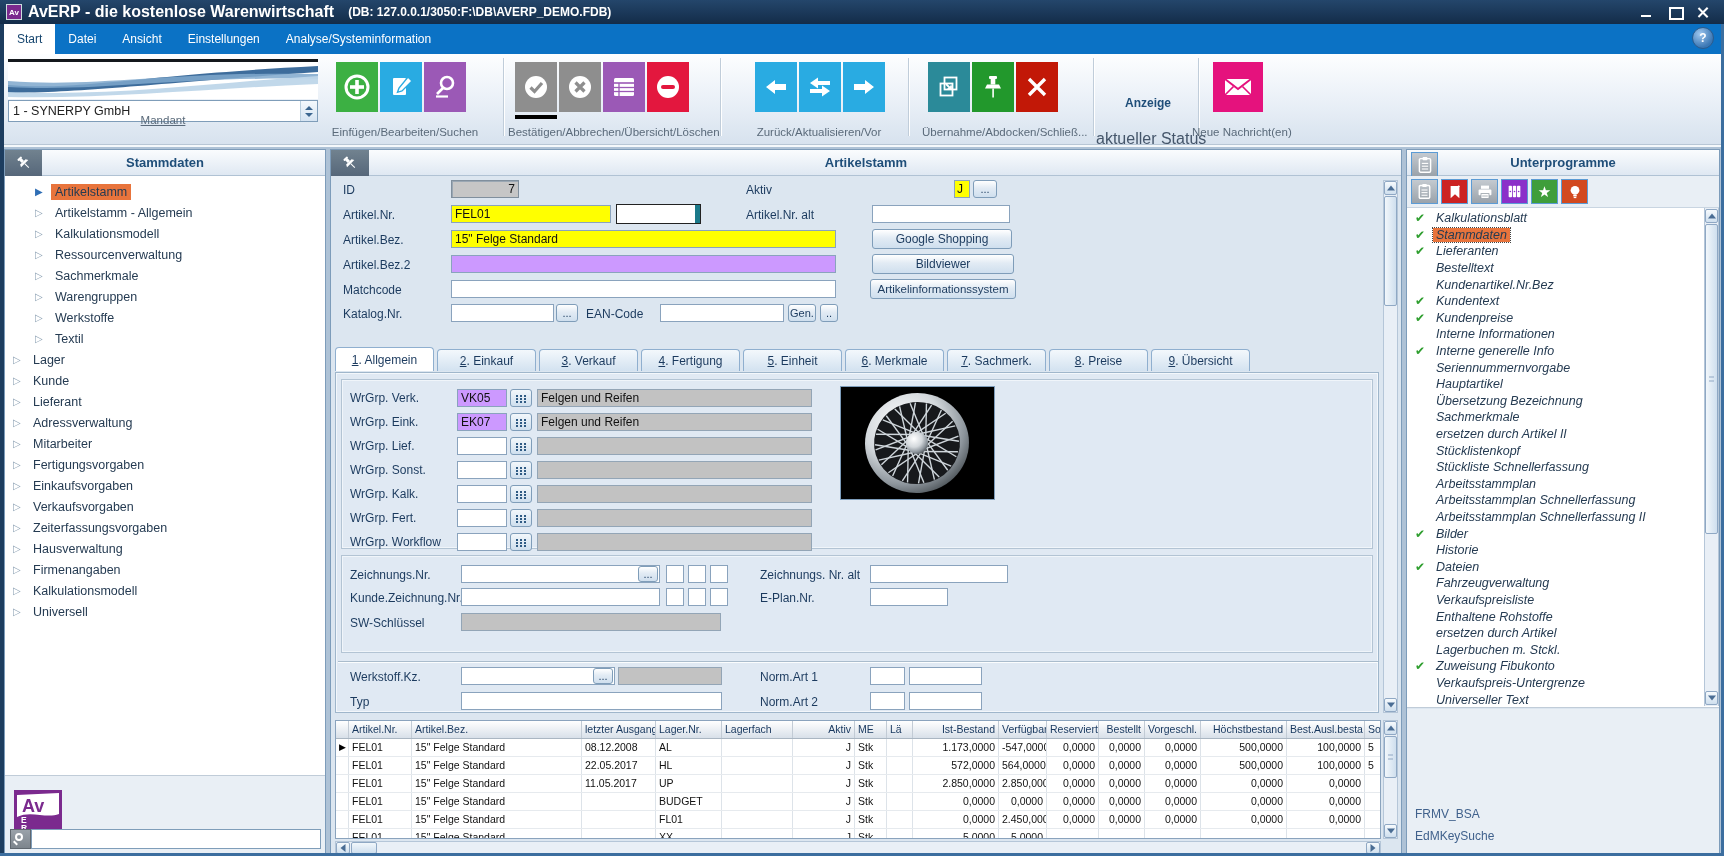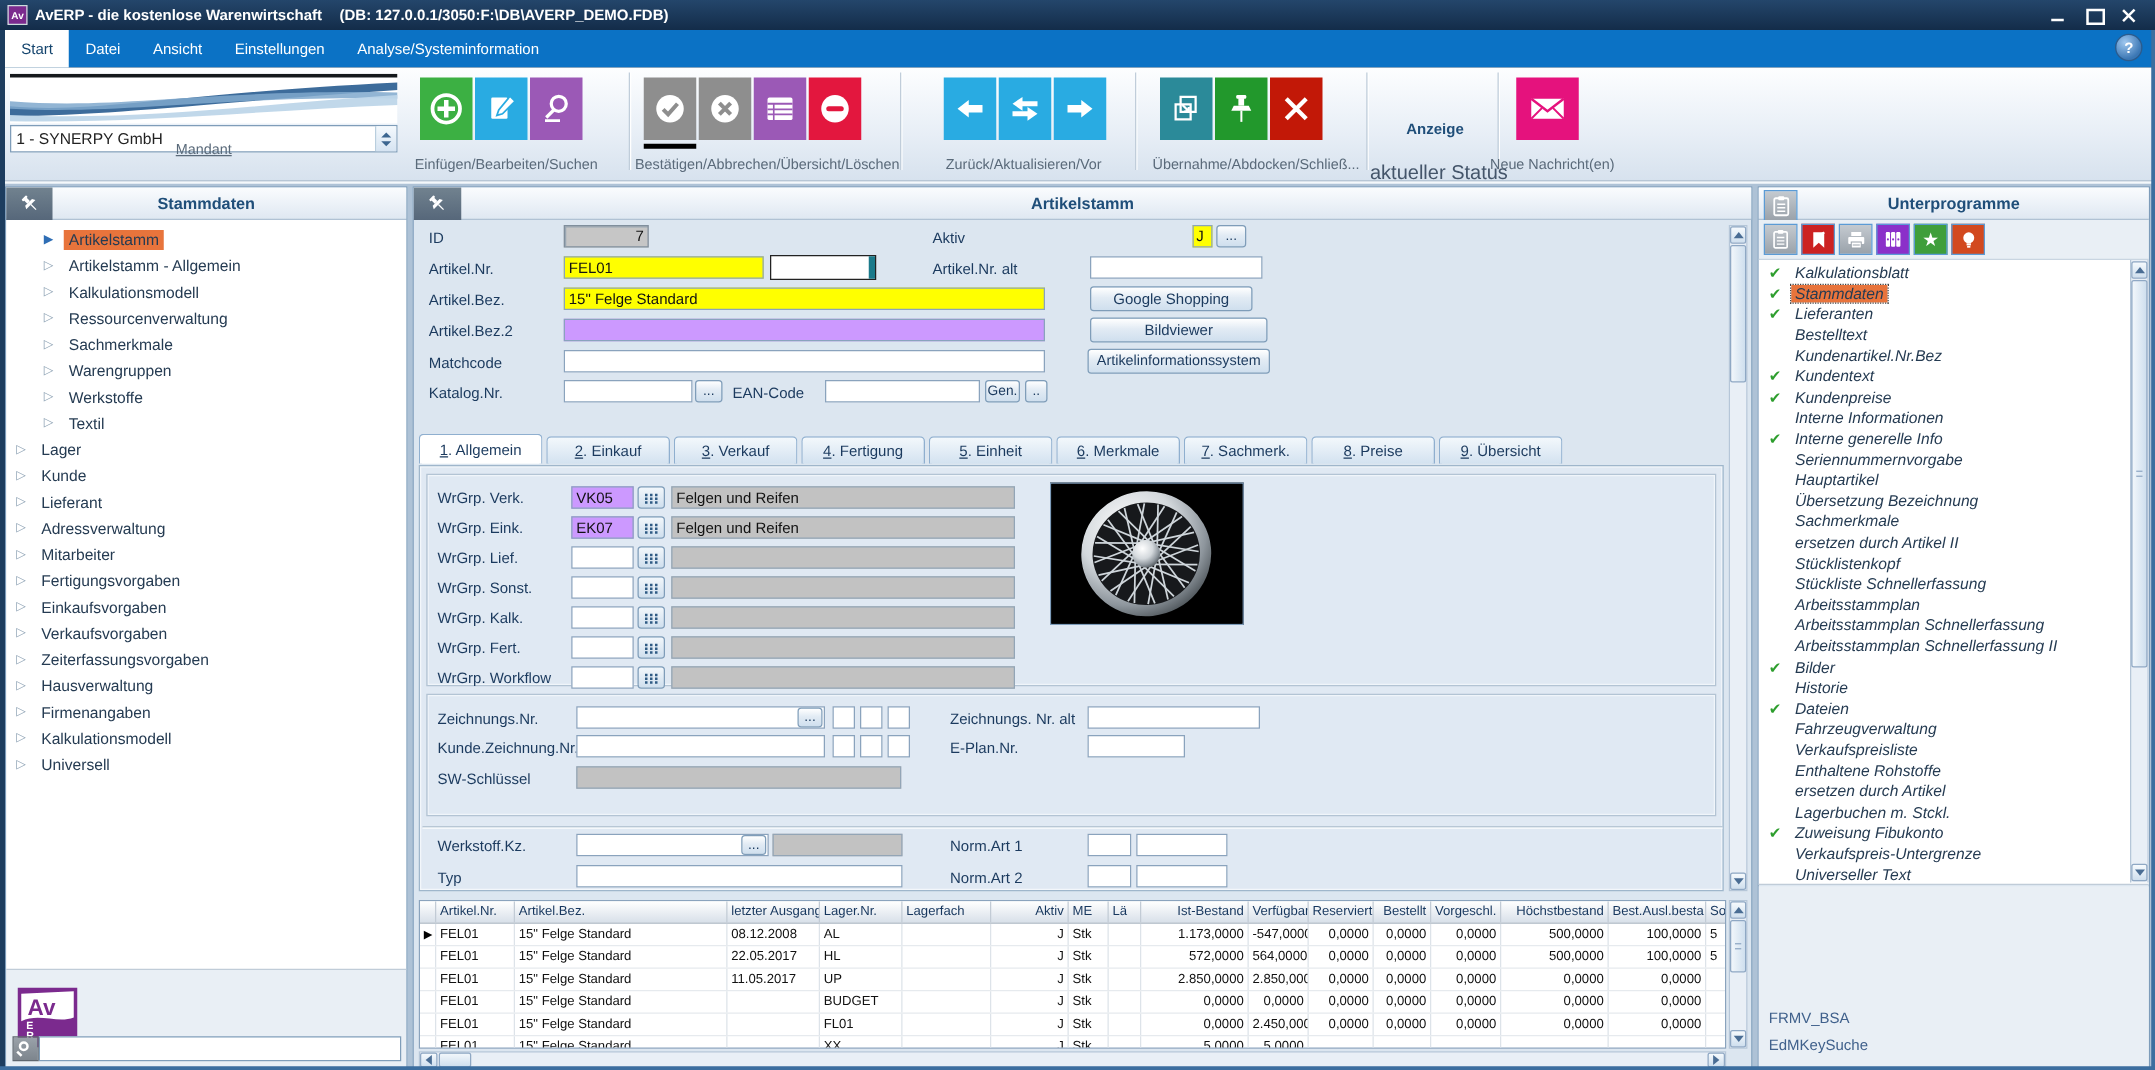--- a/index.html
+++ b/index.html
@@ -11,21 +11,21 @@
   .frame { position:absolute; background:#1d3d5f; z-index:50; }
   .f-l { left:0; top:24px; width:4px; height:832px; }
   .f-r { right:0; top:24px; width:3px; height:832px; background:#3c6e9f; }
   .f-b { left:0; bottom:0; width:1724px; height:3px; background:#3c6e9f; }
 
   
   .titlebar { position:absolute; left:0; top:0; width:1724px; height:24px;
     background:linear-gradient(#24466b,#132c49); color:#fff; display:flex; align-items:center; padding:0 6px; }
   .app-ico { width:16px; height:16px; background:#7b2a8e; color:#fff; font-size:8px; font-weight:bold;
     display:flex; align-items:center; justify-content:center; margin-right:6px; border:1px solid #cdd; }
-  .titletxt { font-weight:bold; font-size:12px; white-space:nowrap; }
+  .titletxt { font-weight:bold; font-size:16px; white-space:nowrap; }
   .dbtxt { font-weight:bold; font-size:12px; margin-left:14px; white-space:nowrap; }
   .winbtns { margin-left:auto; display:flex; gap:14px; align-items:center; padding-right:8px; }
   .wb { width:14px; height:12px; position:relative; cursor:default; }
   .wb-min::after { content:""; position:absolute; left:1px; bottom:1px; width:10px; height:2px; background:#fff; }
   .wb-max::after { content:""; position:absolute; left:1px; top:1px; width:11px; height:9px; border:2px solid #fff; }
   .wb-close::before,.wb-close::after { content:""; position:absolute; left:6px; top:0; width:2.4px; height:13px; background:#fff; }
   .wb-close::before { transform:rotate(45deg);} .wb-close::after { transform:rotate(-45deg);}
 
   
   .menubar { position:absolute; left:0; top:24px; width:1724px; height:30px; background:#0b72c5; display:flex; align-items:stretch; padding-left:4px; }
@@ -431,21 +431,21 @@
       <div class="btn sm" style="left:642px;top:30px;width:24px;">...</div>
 
       <div class="lbl" style="left:12px;top:58px;">Artikel.Nr.</div>
       <input class="inp yellow" style="left: 120px; top: 55px; width: 160px;" value="FEL01">
       <div class="focus-field" style="left:285px;top:54px;width:85px;"></div>
       <div class="lbl" style="left:415px;top:58px;">Artikel.Nr. alt</div>
       <input class="inp" style="left: 541px; top: 55px; width: 138px;" value="">
 
       <div class="lbl" style="left:12px;top:83px;">Artikel.Bez.</div>
       <input class="inp yellow" style="left: 120px; top: 80px; width: 385px;" value="15&quot; Felge Standard">
-      <div class="btn" style="left:541px;top:79px;width:130px;">Google Shopping</div>
+      <div class="btn" style="left:541px;top:79px;width:140px;">Google Shopping</div>
 
       <div class="lbl" style="left:12px;top:108px;">Artikel.Bez.2</div>
       <input class="inp violet" style="left: 120px; top: 105px; width: 385px;" value="">
       <div class="btn" style="left:541px;top:104px;width:142px;">Bildviewer</div>
 
       <div class="lbl" style="left:12px;top:133px;">Matchcode</div>
       <input class="inp" style="left: 120px; top: 130px; width: 385px;" value="">
       <div class="btn" style="left:539px;top:129px;width:146px;font-size:11.5px;">Artikelinformationssystem</div>
 
       <div class="lbl" style="left:12px;top:157px;">Katalog.Nr.</div>

